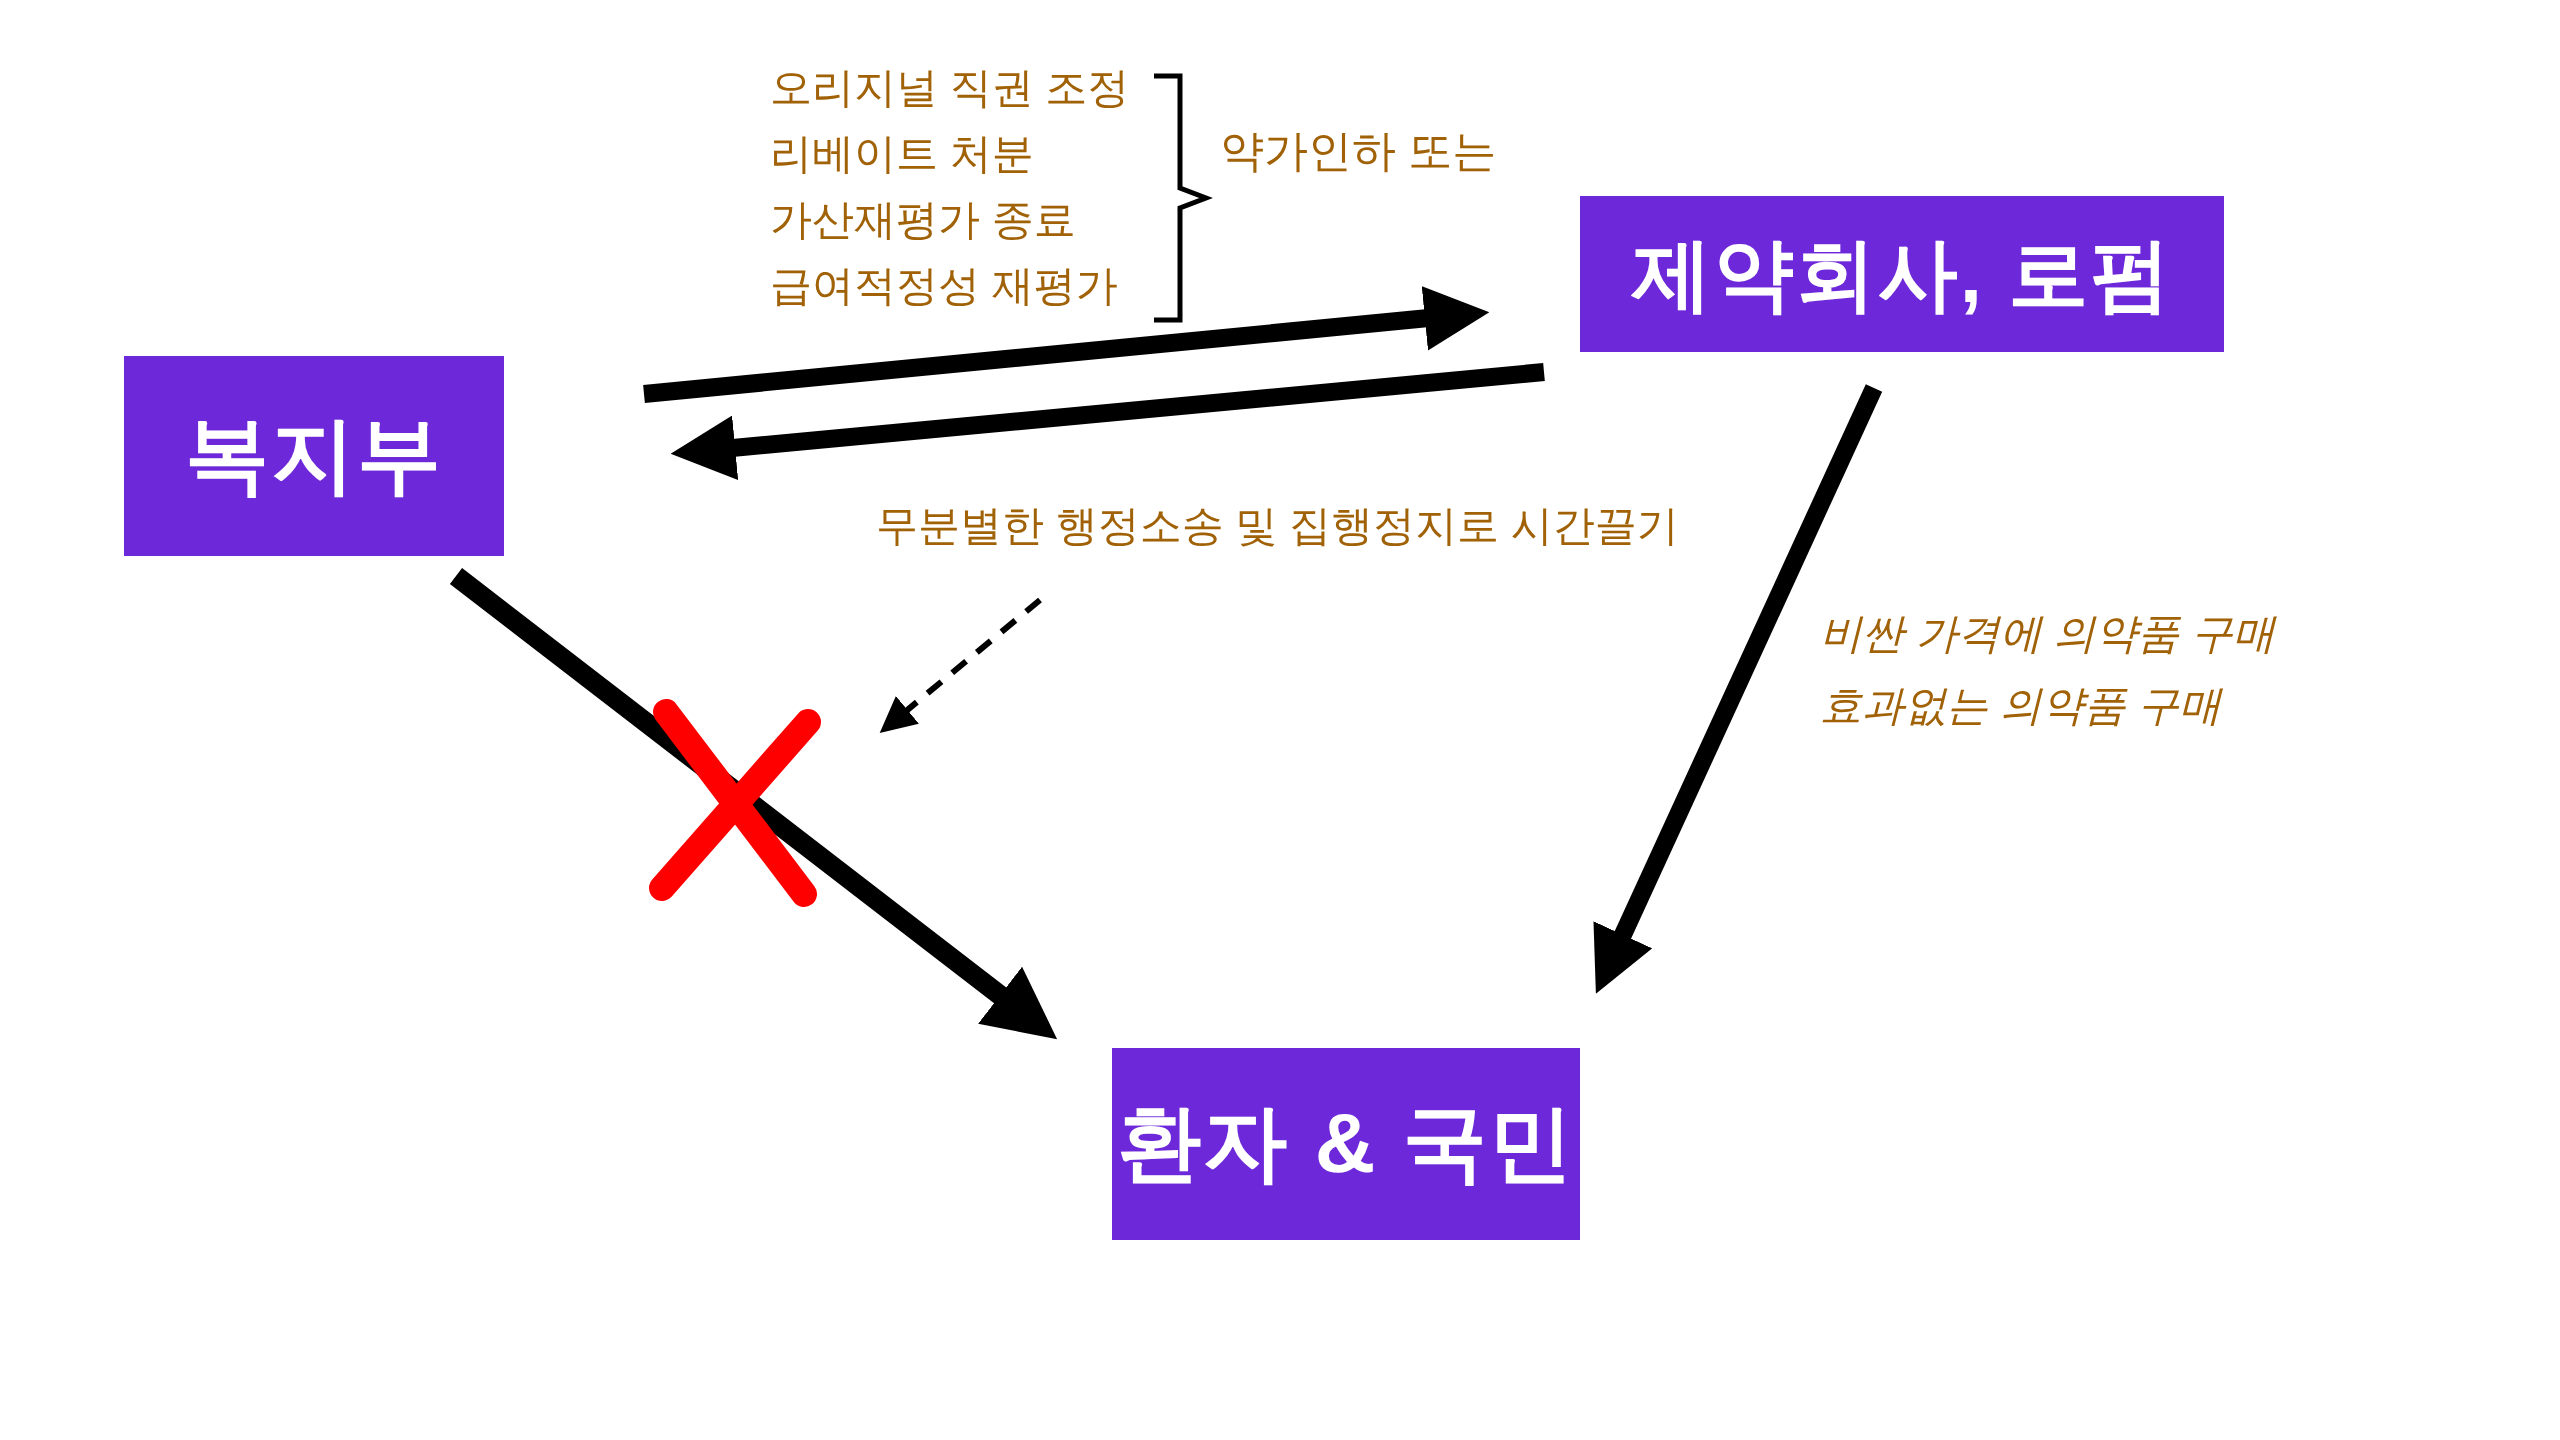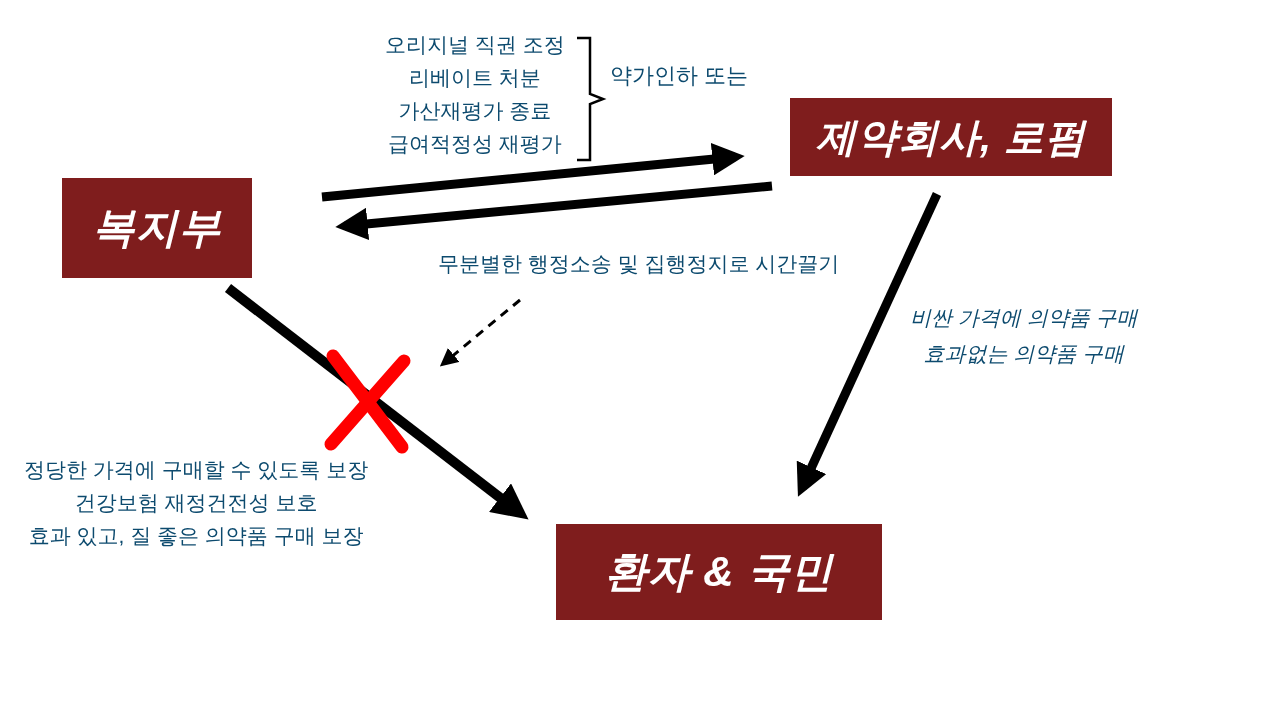--- a/index.html
+++ b/index.html
@@ -15,40 +15,38 @@
     font-family: "Liberation Sans", sans-serif;
     overflow: hidden;
   }
   #links {
     position: absolute;
     left: 0;
     top: 0;
   }
   .node {
     position: absolute;
-    background: #7f1d1d;
+    background: #6d28d9;
     color: #ffffff;
     display: flex;
     align-items: center;
     justify-content: center;
     font-weight: 700;
     letter-spacing: 1px;
     white-space: nowrap;
-    font-style: italic;
   }
   .node-ministry  { left: 62px;  top: 178px; width: 190px; height: 100px; font-size: 42px; }
   .node-pharma    { left: 790px; top: 98px;  width: 322px; height: 78px;  font-size: 40px; }
-  .node-patients  { left: 556px; top: 524px; width: 326px; height: 96px;  font-size: 42px; }
+  .node-patients  { left: 556px; top: 524px; width: 234px; height: 96px;  font-size: 42px; }
   .note {
     position: absolute;
-    color: #0c4a6e;
+    color: #a16207;
     font-size: 21px;
     line-height: 33px;
     white-space: nowrap;
-    text-align: center;
   }
   .note-measures  { left: 385px; top: 28px; }
   .note-result    { left: 610px; top: 56px; line-height: 40px; font-size: 22px; }
   .note-litigation{ left: 438px; top: 227px; margin-top: 20px; }
   .note-costs     { left: 910px; top: 300px; line-height: 36px; font-style: italic; }
   .note-goals     { left: 24px;  top: 453px; }
   .note div { white-space: nowrap; }
 </style>
 </head>
 <body>
@@ -98,19 +96,14 @@
     <div>약가인하 또는</div>
   </div>
 
   <div class="note note-litigation">무분별한 행정소송 및 집행정지로 시간끌기</div>
 
   <div class="note note-costs">
     <div>비싼 가격에 의약품 구매</div>
     <div>효과없는 의약품 구매</div>
   </div>
 
-  <div class="note note-goals">
-    <div>정당한 가격에 구매할 수 있도록 보장</div>
-    <div>건강보험 재정건전성 보호</div>
-    <div>효과 있고, 질 좋은 의약품 구매 보장</div>
-  </div>
 
 </div>
 
 </body></html>

